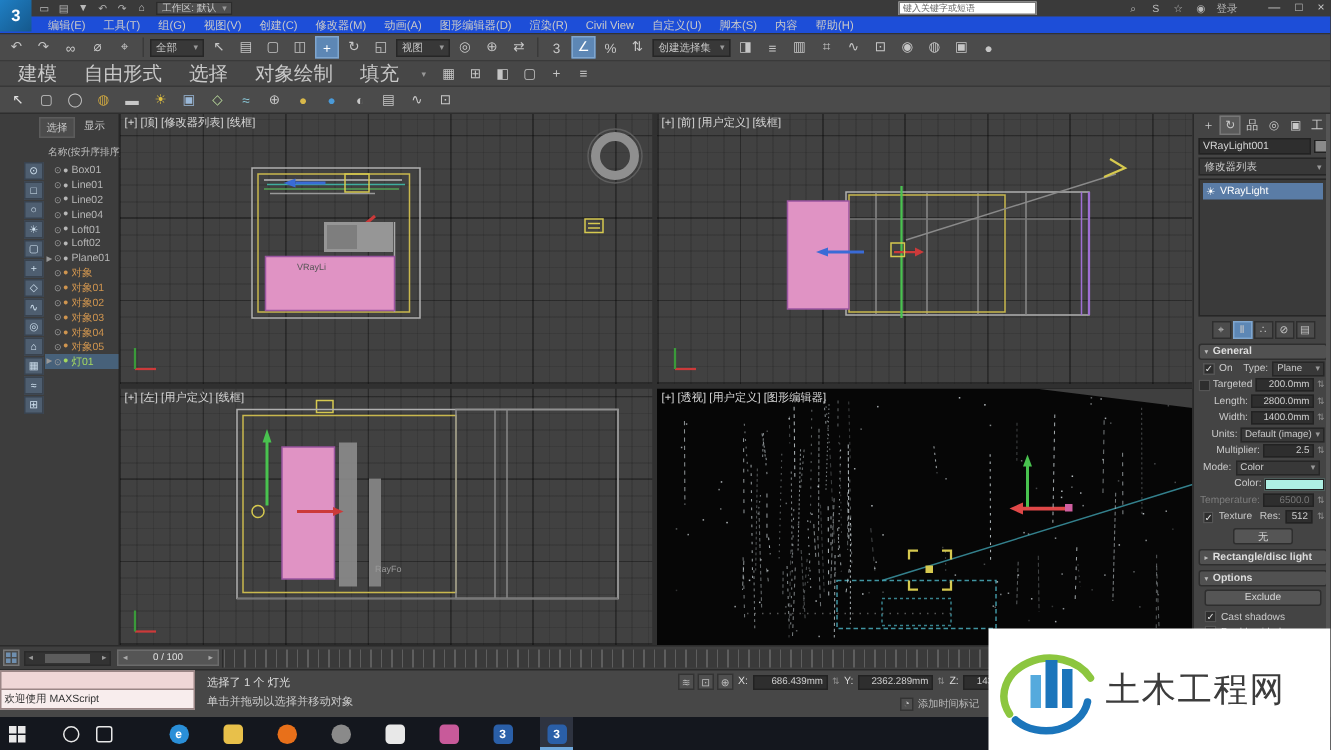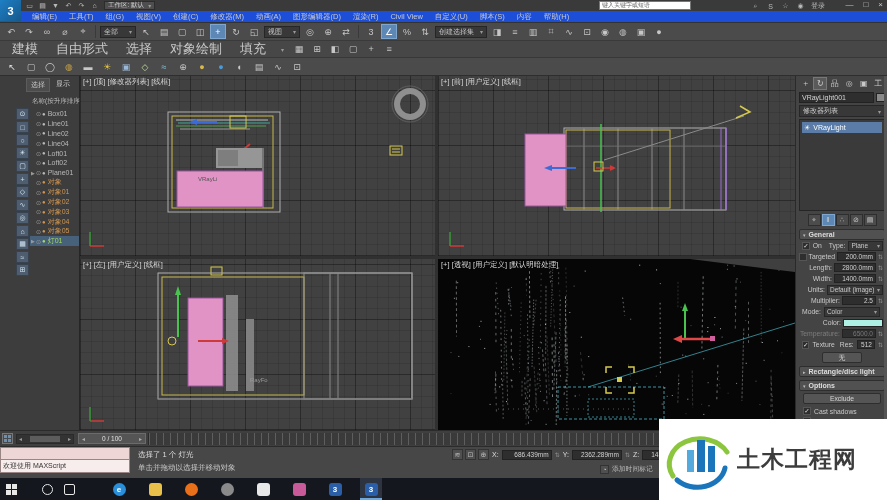--- a/index.html
+++ b/index.html
@@ -125,21 +125,21 @@
   .lens{width:6px;height:6px;border:1px solid #555;border-radius:50%;position:relative;flex:none}
   .lens::after{content:"";position:absolute;width:3px;height:1px;background:#555;left:5px;top:6px;transform:rotate(45deg)}
   .tbapps{display:flex;align-items:center;gap:14px;margin-left:28px}
   .tbapp{width:22px;height:22px;display:flex;align-items:center;justify-content:center}
   .tbapp.on{background:#2e3340;box-shadow:inset 0 -2px 0 #6fa8dc}
   .appglyph{width:13px;height:13px;border-radius:3px;display:flex;align-items:center;justify-content:center;color:#fff;font-size:8px;font-weight:bold}
   .appglyph.circle{border-radius:50%}
   
   .watermark{left:659px;top:419px;width:228px;height:81px;background:#ffffff;z-index:10;display:flex;align-items:center;padding:0 4px}
   .wm-text{margin-left:2px}
-  .wm-title{font-size:23px;font-weight:bold;color:#3c3c3c;letter-spacing:1px;font-family:"Liberation Serif","DejaVu Serif",serif;line-height:1}
+  .wm-title{font-size:23px;font-weight:normal;color:#3c3c3c;letter-spacing:1px;font-family:"Liberation Serif","DejaVu Serif",serif;line-height:1}
   .wm-url{font-size:13px;color:#5a5a5a;font-style:italic;margin-top:2px}
 </style>
 </head>
 <body>
 
 <div class="abs maxlogo">3</div>
 <div class="abs titlebar">
   <span style="display:flex;gap:2px">
       <span class="qa-ic">▭</span>
       <span class="qa-ic">▤</span>
@@ -466,21 +466,21 @@
     <polygon points="142,79 149,82 142,85" fill="#cc3a3a"></polygon>
     <circle cx="92" cy="82" r="4" fill="none" stroke="#d6c94f"></circle>
     <line x1="78" y1="140" x2="332" y2="140" stroke="#777777"></line>
     <line x1="10" y1="162" x2="24" y2="162" stroke="#cc3a3a" stroke-width="1.5"></line>
     <line x1="10" y1="162" x2="10" y2="148" stroke="#3a9a3a" stroke-width="1.5"></line>
   </svg>
   <span class="tinylabel" style="left:170px;top:118px;color:#999">RayFo</span>
 </div>
 
 <div class="abs vp vp-br">
-  <span class="vplabel">[+] [透视] [用户定义] [默认明暗处理]</span>
+  <span class="vplabel">[+] [透视] [用户定义] [图形编辑器]</span>
   <svg class="vpsvg" width="357" height="171" id="br-noise">
     <polygon points="252,0 357,0 357,13" fill="#3f3f3f"></polygon>
     <rect x="120" y="128" width="106" height="32" fill="none" stroke="#4fb8c8" stroke-dasharray="3 2" opacity="0.8"></rect>
     <rect x="150" y="140" width="46" height="18" fill="none" stroke="#4fb8c8" stroke-dasharray="2 2" opacity="0.7"></rect>
     <line x1="150" y1="128" x2="357" y2="64" stroke="#3f9fae" opacity="0.8"></line>
     <line x1="60" y1="150" x2="200" y2="150" stroke="#888888" stroke-dasharray="1 4" opacity="0.6"></line>
     <line x1="247" y1="80" x2="247" y2="50" stroke="#49c24f" stroke-width="2"></line>
     <polygon points="244,52 247,44 250,52" fill="#49c24f"></polygon>
     <line x1="274" y1="80" x2="244" y2="80" stroke="#e04848" stroke-width="2.5"></line>
     <polygon points="244,76 235,80 244,84" fill="#e04848"></polygon>

